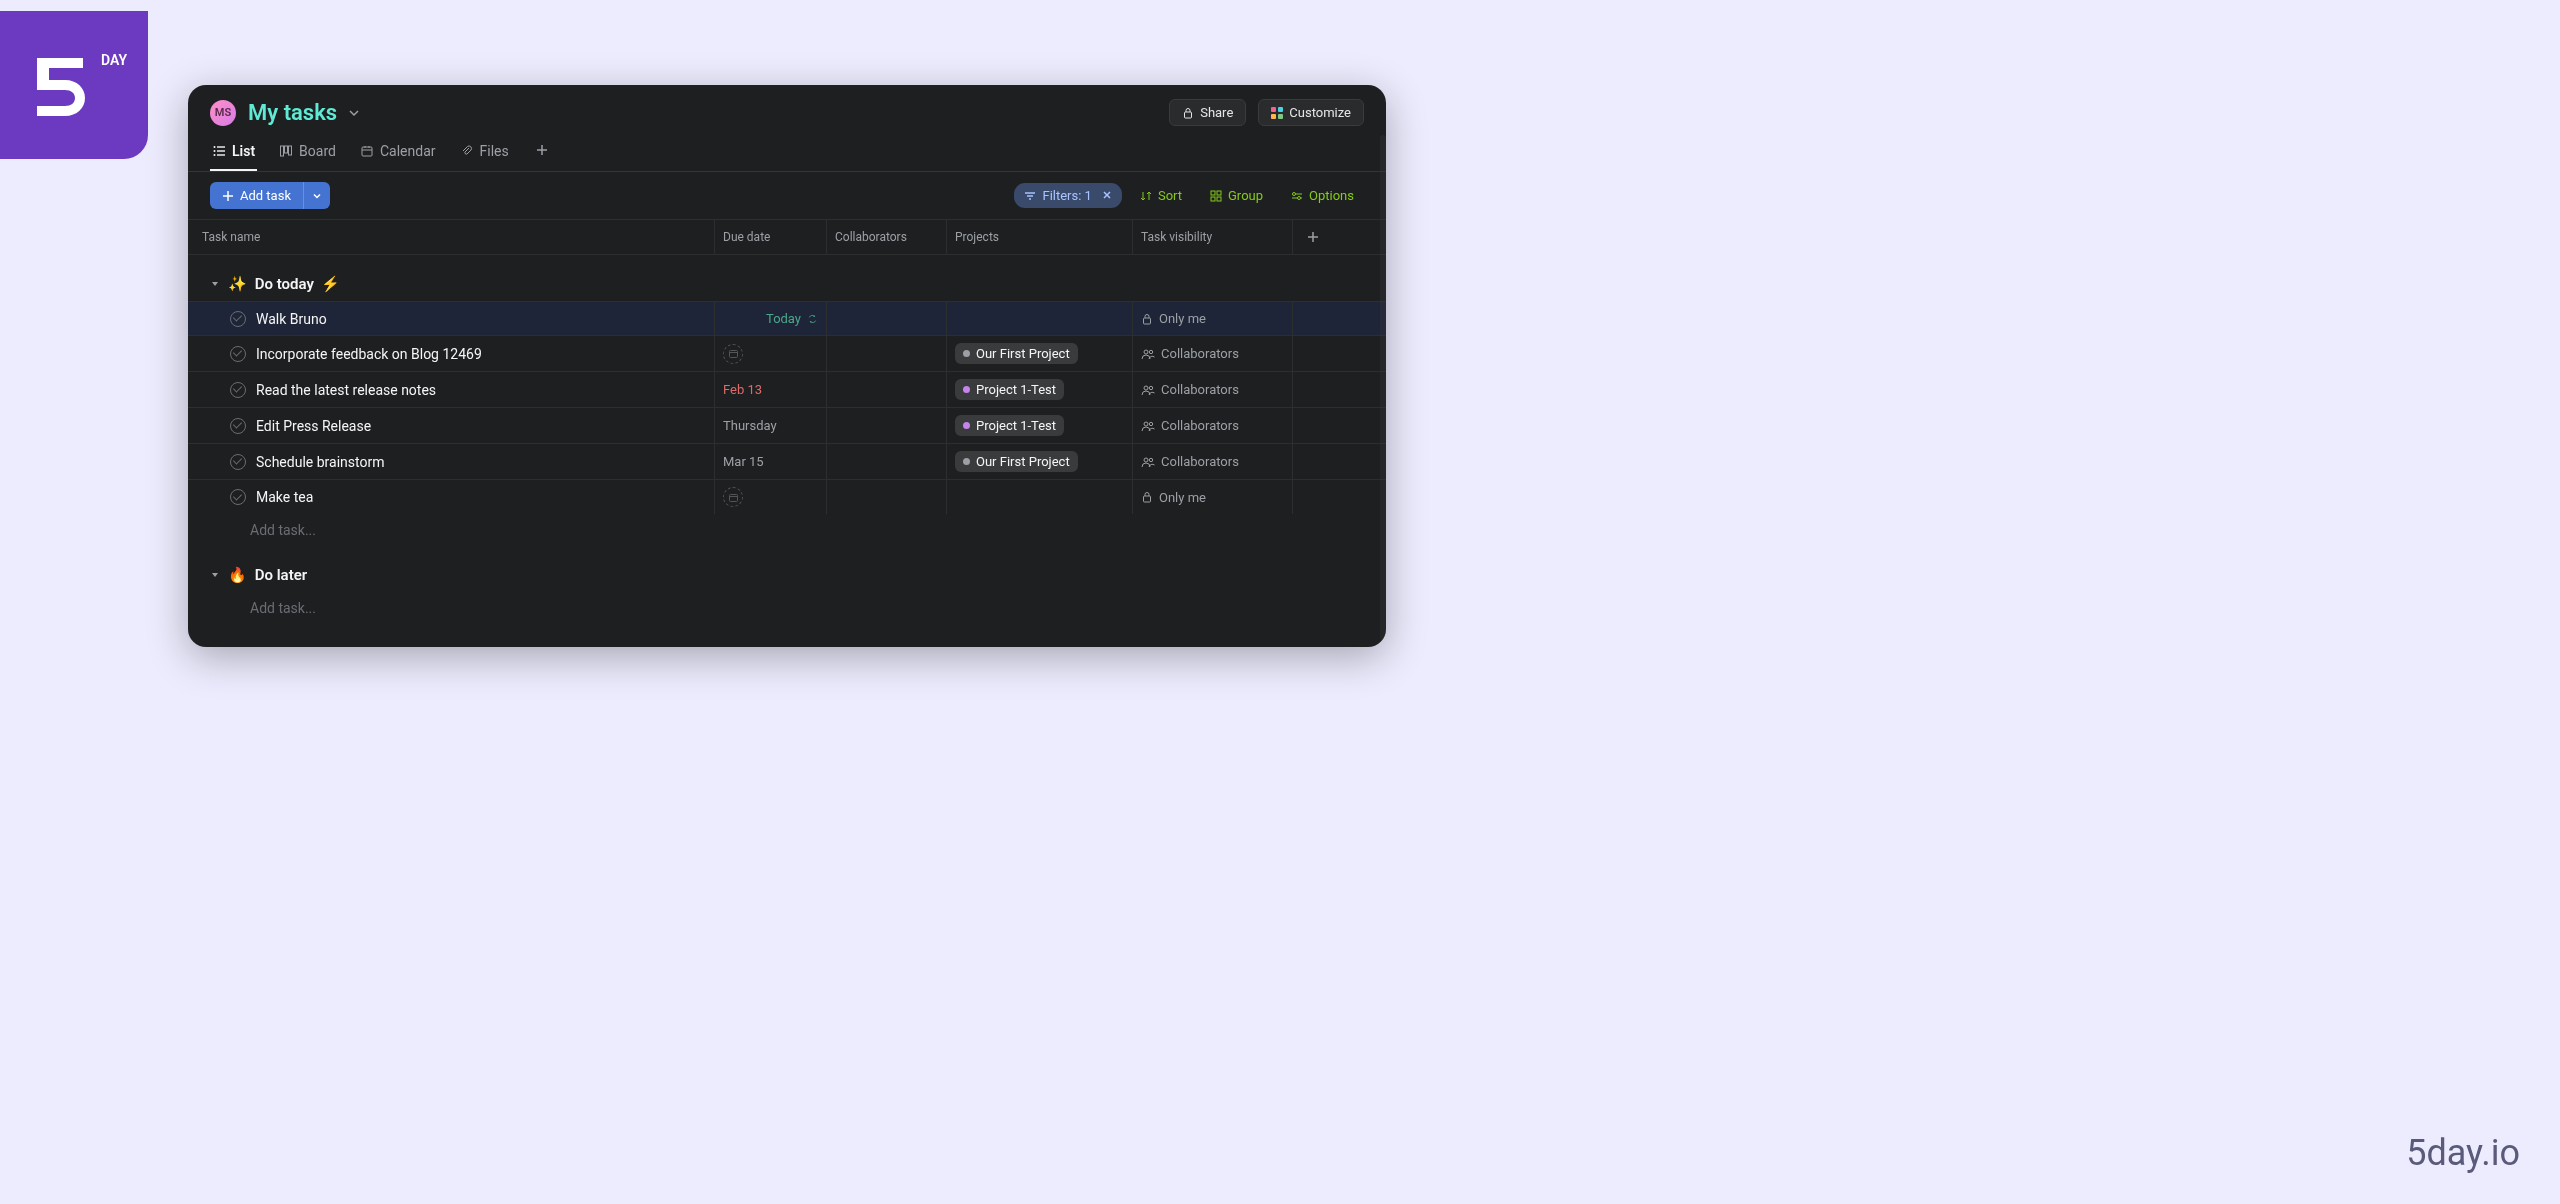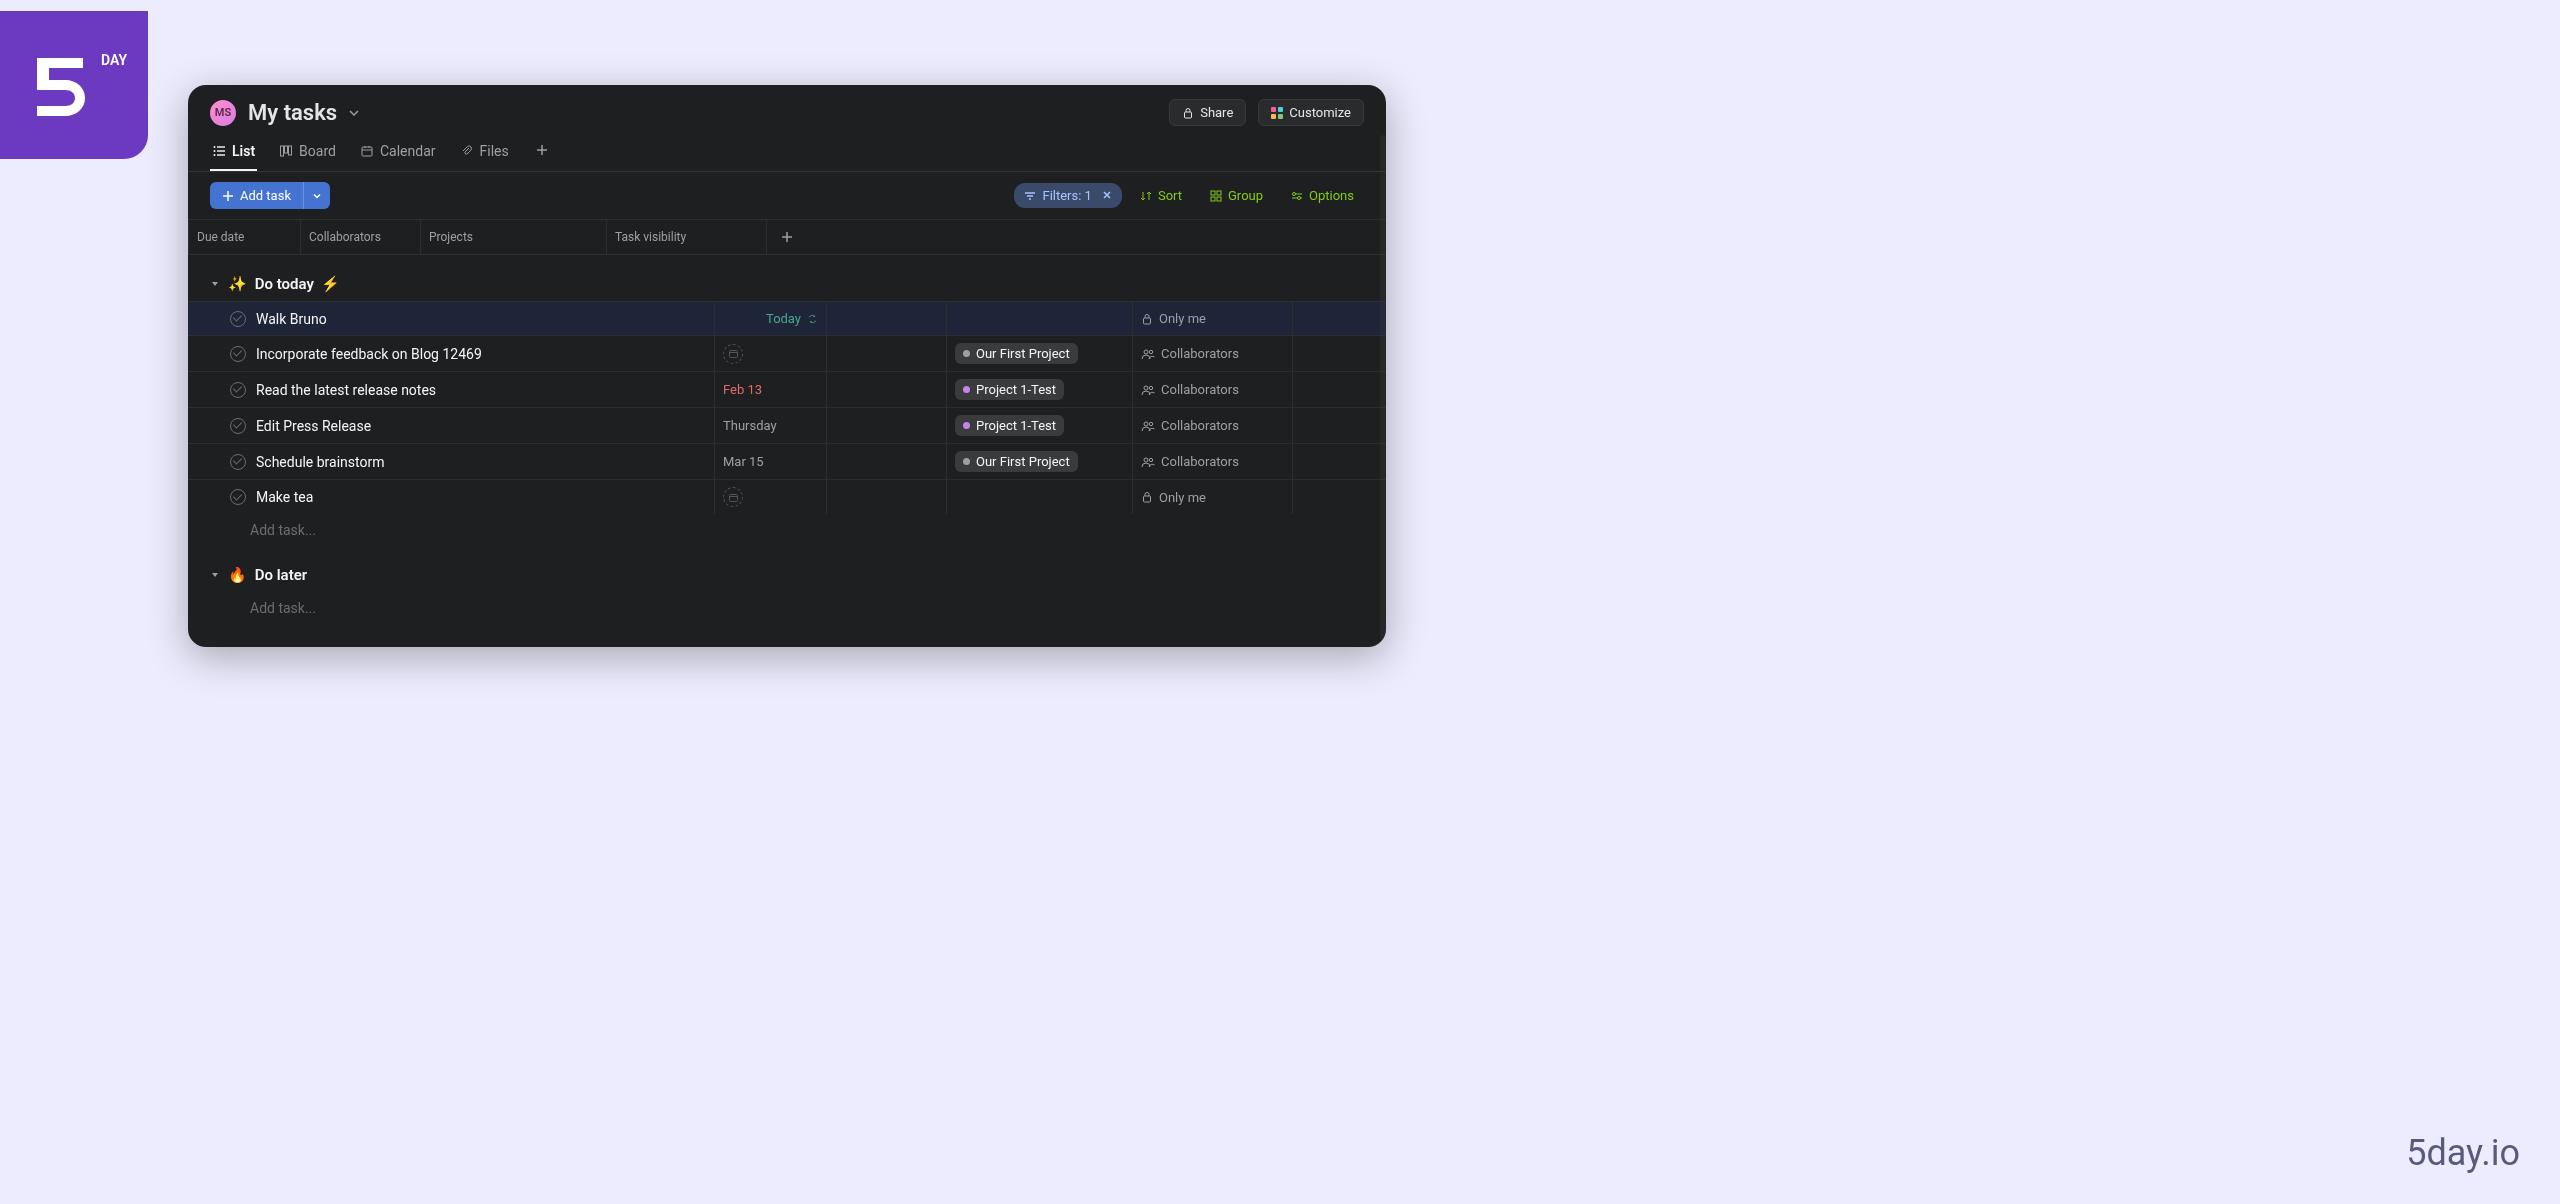--- a/index.html
+++ b/index.html
@@ -60,21 +60,21 @@
       background: linear-gradient(135deg,#ff8fc6,#d77be8);
       display:flex;align-items:center;justify-content:center;
       font-size: 11px;
       color:#5b2a4a;
       font-weight:600;
       margin-right: 12px;
     }
     .page-title {
       font-size: 22px;
       font-weight: 600;
-      color: #e5e5e5;
+      color: #5eead4;
     }
     .title-chevron {
       margin-left: 10px;
       color: #9ca0a5;
       display:flex;align-items:center;
     }
     .header-spacer { flex: 1; }
     .header-btn {
       background: #2a2b2d;
       border: 1px solid #3a3b3d;
@@ -389,20 +389,21 @@
           <line x1="1" y1="4" x2="1.5" y2="4" stroke="currentColor"></line>
           <circle cx="8" cy="8" r="1.5" stroke="currentColor" fill="none"></circle>
           <line x1="1" y1="8" x2="6.5" y2="8" stroke="currentColor"></line>
           <line x1="9.5" y1="8" x2="11" y2="8" stroke="currentColor"></line>
         </svg>
       <span>Options</span>
     </div>
   </div>
 
   <div class="col-headers">
+    <div class="col-task">Task name</div>
     <div class="col-due">Due date</div>
     <div class="col-collab">Collaborators</div>
     <div class="col-proj">Projects</div>
     <div class="col-vis">Task visibility</div>
     <div class="col-add">
       <svg width="12" height="12" viewBox="0 0 12 12">
           <line x1="6" y1="1" x2="6" y2="11" stroke="#9ca0a5" stroke-width="1.5"></line>
           <line x1="1" y1="6" x2="11" y2="6" stroke="#9ca0a5" stroke-width="1.5"></line>
         </svg>
     </div>

